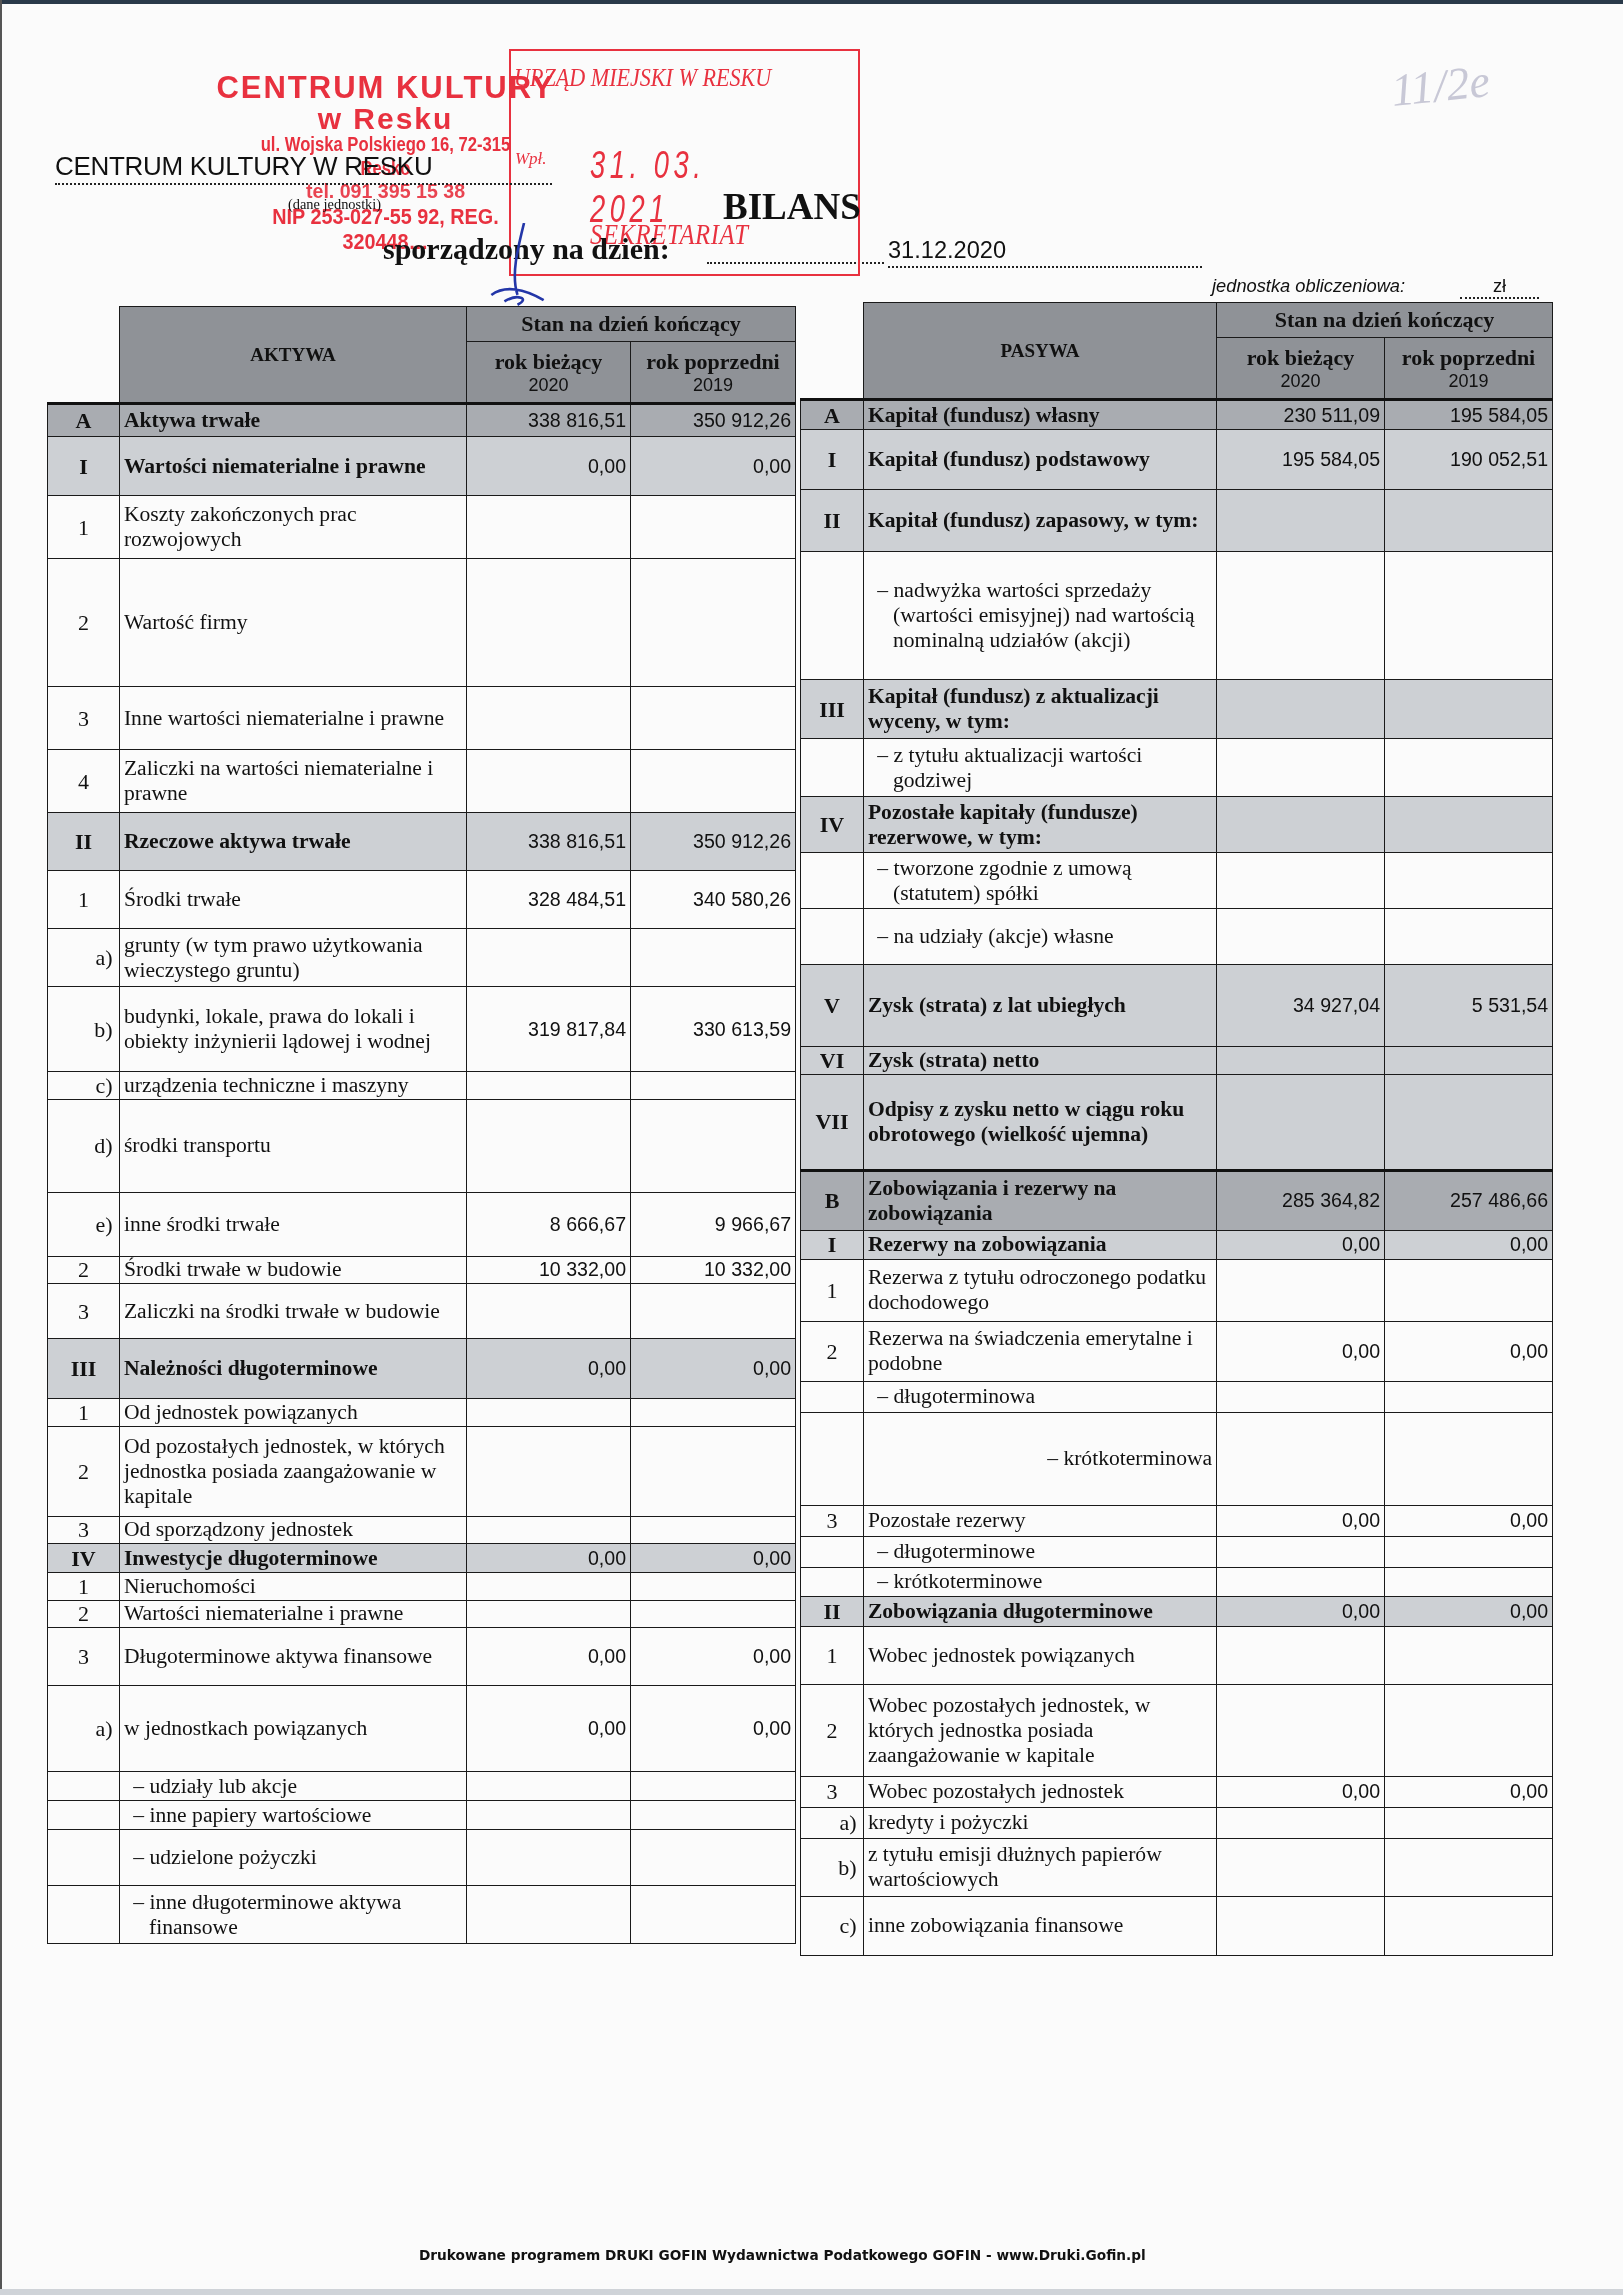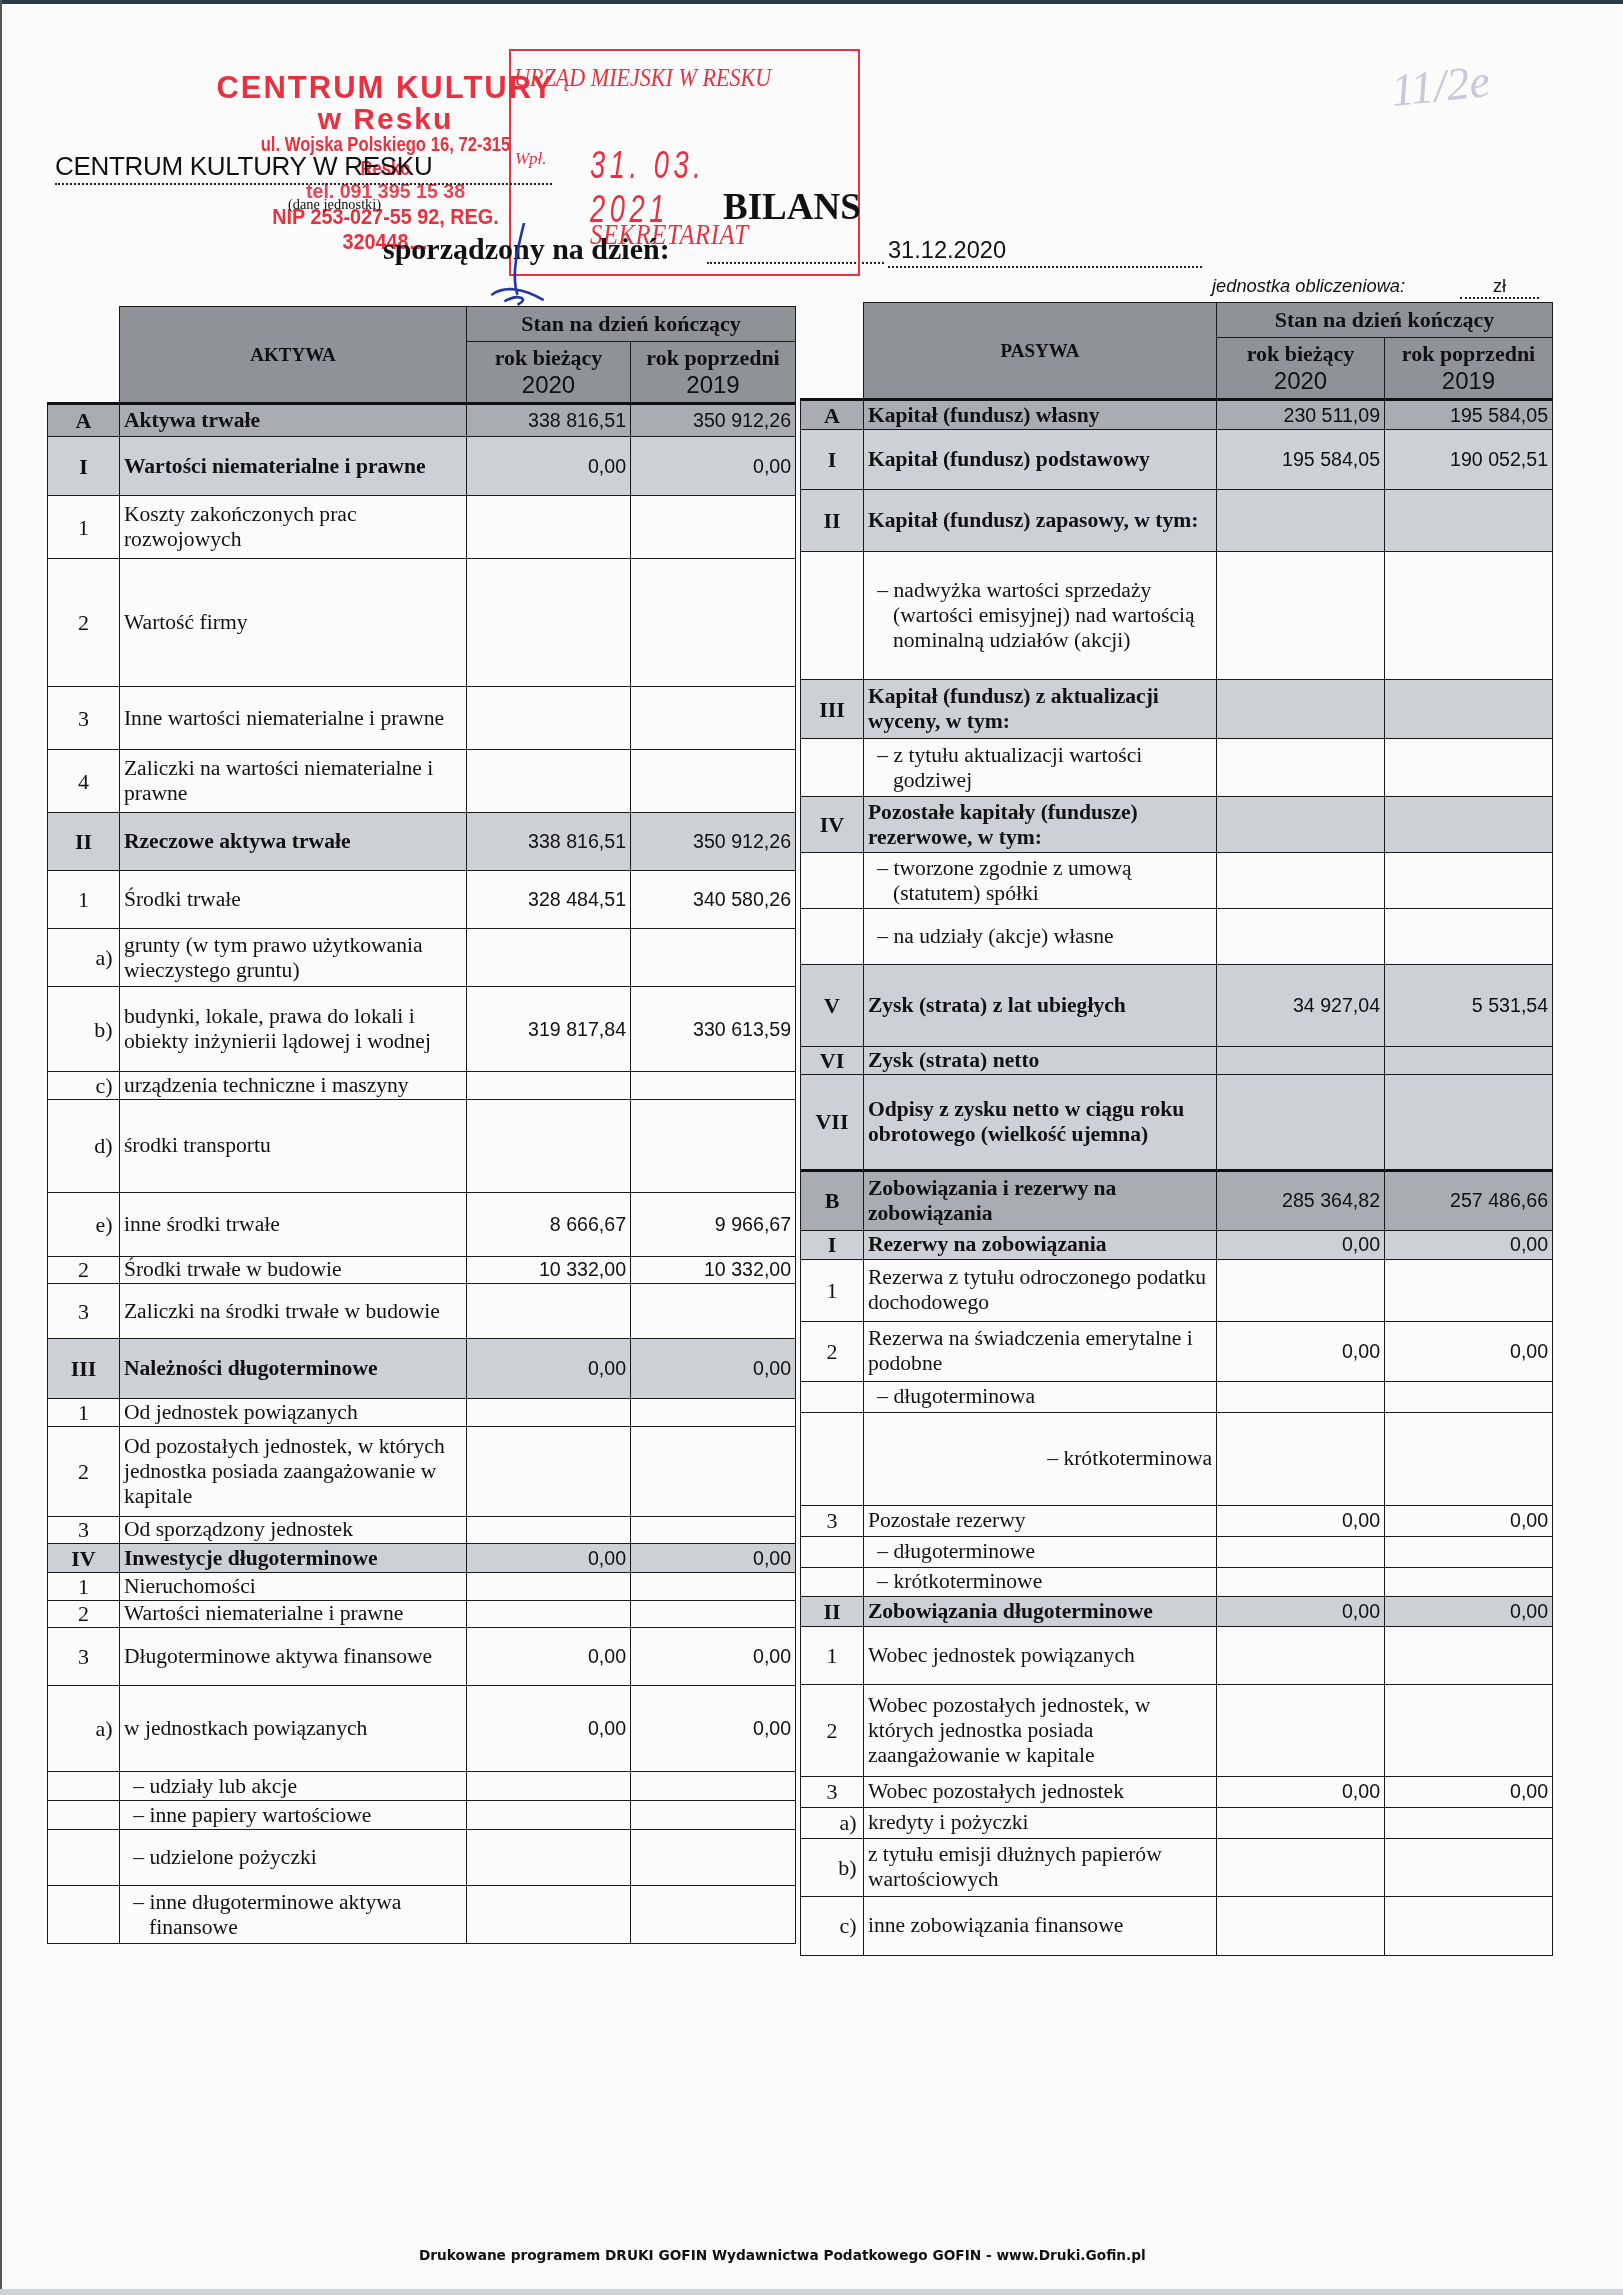--- a/index.html
+++ b/index.html
@@ -44,21 +44,21 @@
   .prepared-dots2 { position: absolute; left: 888px; top: 266px; width: 314px; border-bottom: 2.6px dotted #222; }
   .unit-label { position: absolute; left: 1212px; top: 275px; font-family: "Liberation Sans", sans-serif; font-style: italic; font-size: 18.3px; }
   .unit-value { position: absolute; left: 1460px; top: 275px; font-family: "Liberation Sans", sans-serif; font-size: 18.3px; border-bottom: 2.6px dotted #222; width: 79px; text-align: center; }
 
   .signature { position: absolute; left: 478px; top: 223px; width: 79px; height: 85px; z-index: 4; }
 
   table.bal { position: absolute; border-collapse: collapse; table-layout: fixed; }
   table.bal td, table.bal th { border: 1.3px solid #1a1a1a; padding: 0 3.9px; vertical-align: middle; overflow: hidden; }
   table.bal th { background: #8f9297; font-weight: bold; font-size: 22px; text-align: center; }
   table.bal th.big { font-size: 19px; }
-  table.bal th .yr { font-family: "Liberation Sans", sans-serif; font-weight: normal; font-size: 24px; display: block; }
+  table.bal th .yr { font-family: "Liberation Sans", sans-serif; font-weight: normal; font-size: 18px; display: block; }
   table.bal td { font-size: 21.6px; line-height: 25px; }
   table.bal td.code { text-align: center; font-size: 22px; padding: 0 1.3px; }
   table.bal td.code.r { text-align: right; padding-right: 6.5px; }
   table.bal td.num { text-align: right; font-family: "Liberation Sans", sans-serif; font-size: 19.6px; }
   table.bal tr.grey td { background: #cdd0d4; }
   table.bal tr.dark td { background: #a9acb1; }
   table.bal tr.bold td.lbl, table.bal tr.bold td.code { font-weight: bold; }
   table.bal td.sub2 { padding-left: 29px; text-indent: -15.7px; }
   table.bal .thick-top td { border-top: 3.3px solid #111; }
   table.bal .corner { border: none; background: transparent; }

